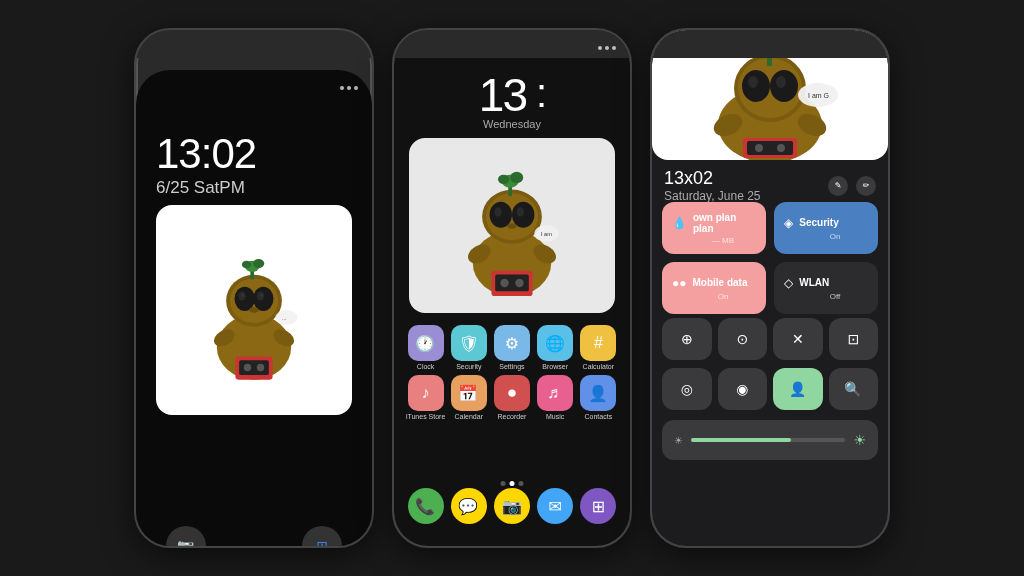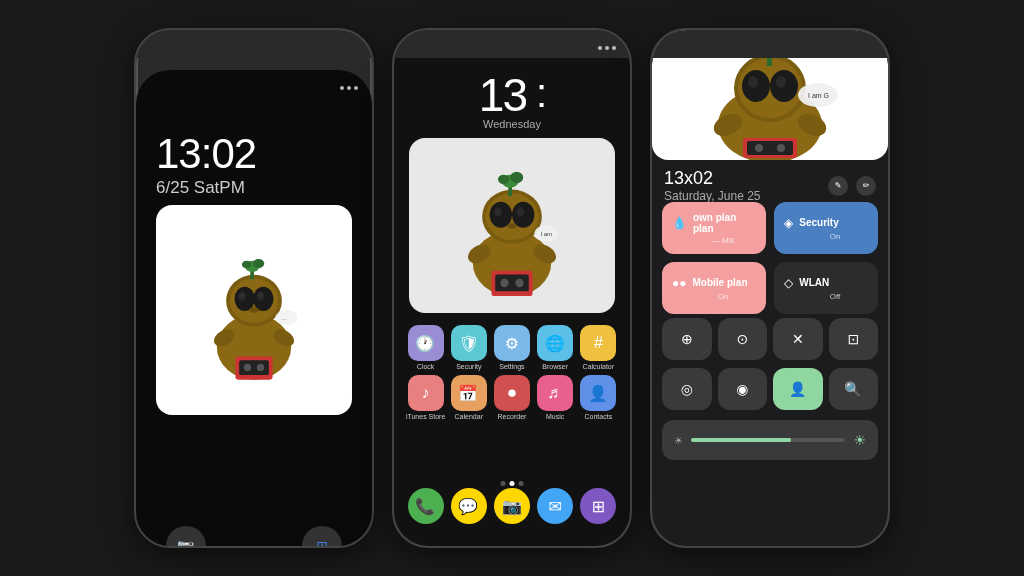--- a/index.html
+++ b/index.html
@@ -663,21 +663,21 @@
         <div class="control-tile blue">
           <div class="tile-top">
             <span class="tile-icon">◈</span>
             <span class="tile-label">Security</span>
           </div>
           <div class="tile-sublabel">On</div>
         </div>
         <div class="control-tile pink">
           <div class="tile-top">
             <span class="tile-icon">●●</span>
-            <span class="tile-label">Mobile plan</span>
+            <span class="tile-label">Mobile data</span>
           </div>
           <div class="tile-sublabel">On</div>
         </div>
         <div class="control-tile">
           <div class="tile-top">
             <span class="tile-icon">◇</span>
             <span class="tile-label">WLAN</span>
           </div>
           <div class="tile-sublabel">Off</div>
         </div>

